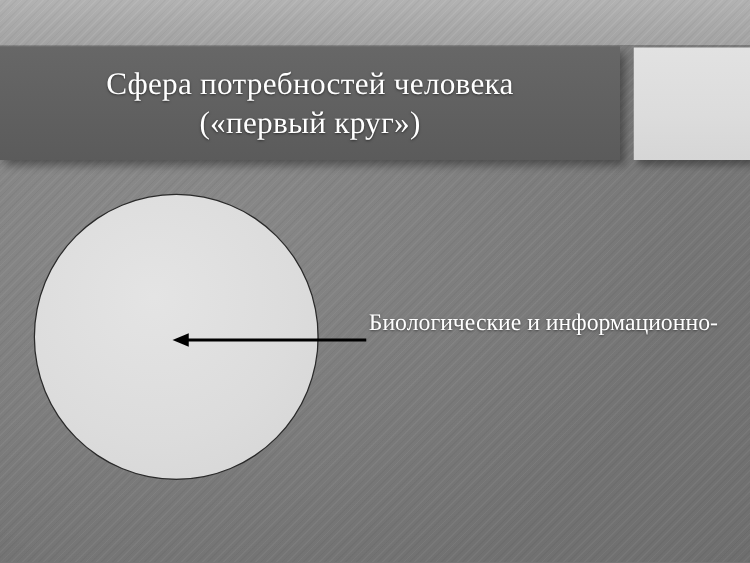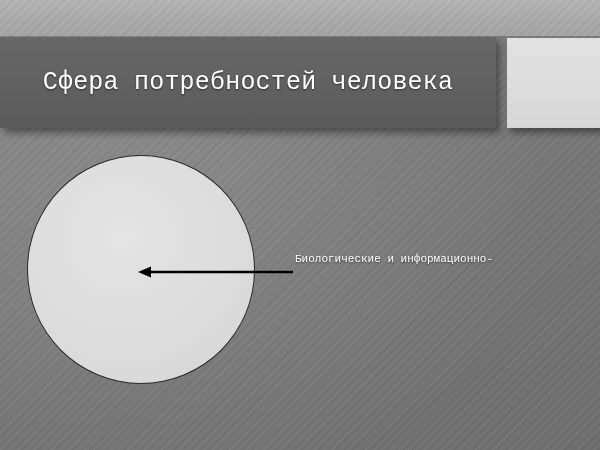--- a/index.html
+++ b/index.html
@@ -6,21 +6,21 @@
   html, body {
     margin: 0;
     padding: 0;
     background: #777;
   }
   #slide {
     position: relative;
     width: 600px;
     height: 450px;
     overflow: hidden;
-    font-family: Liberation Mono, monospace;
+    font-family: Liberation Serif, serif;
     background-color: #787878;
   }
 
   
   .bg-base {
     position: absolute;
     inset: 0;
     background:
       radial-gradient(ellipse 520px 380px at 28% 46%,
           rgba(255,255,255,0.10) 0%,
@@ -121,41 +121,42 @@
   }
 
   
   .annotation {
     position: absolute;
     left: 295px; top: 248px;
     width: 300px;
   }
   .annotation-line {
     color: #ffffff;
-    font-size: 11px;
+    font-size: 19px;
     line-height: 22px;
     white-space: nowrap;
     text-shadow: 0 1px 2px rgba(0,0,0,0.5);
   }
 </style>
 </head>
 <body>
 
 <div id="slide">
 
   <div class="bg-base"></div>
   <div class="bg-stripes"></div>
   <div class="bg-vignette"></div>
 
   <div class="top-strip">
     <div class="top-strip-stripes"></div>
   </div>
 
   <div class="title-bar">
     <div class="title-line">Сфера потребностей человека</div>
+    <div class="title-line">(«первый круг»)</div>
   </div>
 
   <div class="side-panel"></div>
 
   <div class="circle"></div>
 
   <svg class="arrow-svg" viewBox="0 0 175 30">
     <line x1="163" y1="14" x2="19" y2="14" stroke="#000000" stroke-width="2.4" stroke-linecap="butt"></line>
     <polygon points="8,14 21,8.6 21,19.4" fill="#000000"></polygon>
   </svg>

